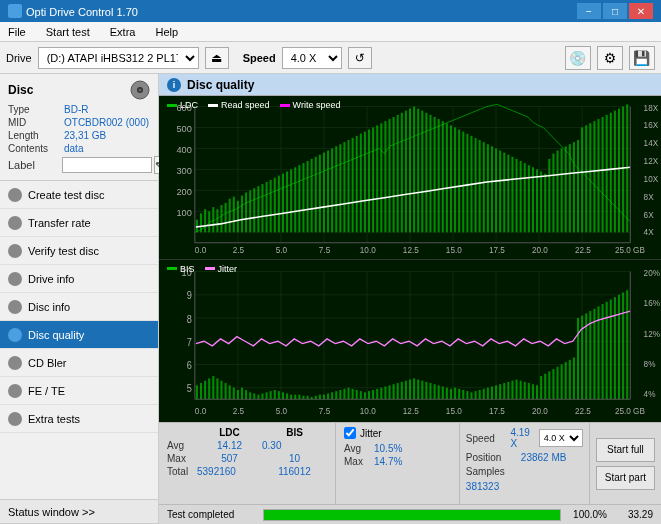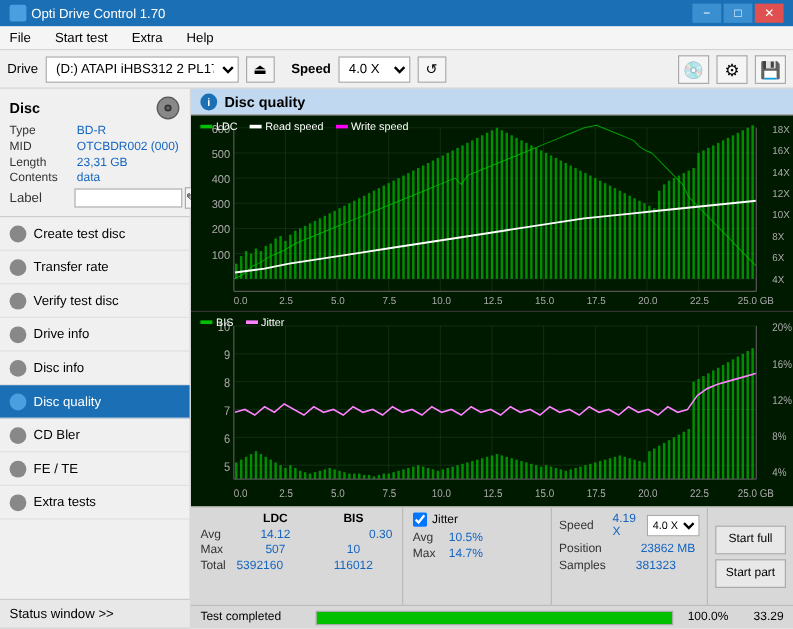--- a/index.html
+++ b/index.html
@@ -587,21 +587,21 @@
         <div style="flex:1; padding: 4px 8px; font-size:10px;">
 
           <div style="display:flex; gap:0; padding-left:30px;">
             <span style="width:65px; text-align:center; font-weight:bold;">LDC</span>
             <span style="width:65px; text-align:center; font-weight:bold;">BIS</span>
           </div>
 
           <div style="display:flex; margin-top:2px;">
             <span style="width:30px; color:#333;">Avg</span>
             <span style="width:65px; text-align:center; color:#1565c0;">14.12</span>
-            <span style="width:65px; text-align:right; color:#1565c0;">0.30</span>
+            <span style="width:65px; text-align:left; color:#1565c0;">0.30</span>
           </div>
 
           <div style="display:flex; margin-top:2px;">
             <span style="width:30px; color:#333;">Max</span>
             <span style="width:65px; text-align:center; color:#1565c0;">507</span>
             <span style="width:65px; text-align:center; color:#1565c0;">10</span>
           </div>
 
           <div style="display:flex; margin-top:2px;">
             <span style="width:30px; color:#333;">Total</span>
@@ -632,26 +632,26 @@
         <div style="width:130px; padding: 4px 6px; font-size:10px; border-left:1px solid #bbb;">
 
           <div style="display:flex; align-items:center; gap:4px; margin-bottom:3px;">
             <span style="width:48px; color:#333;">Speed</span>
             <span style="color:#1565c0;">4.19 X</span>
             <select style="height:18px; font-size:9px; border:1px solid #aaa; background:white; width:45px;">
               <option>4.0 X</option>
             </select>
           </div>
 
-          <div style="display:flex; gap:20px; margin-bottom:3px;">
+          <div style="display:flex; gap:7px; margin-bottom:3px;">
             <span style="width:48px; color:#333;">Position</span>
             <span style="color:#1565c0;">23862 MB</span>
           </div>
 
-          <div style="display:flex; gap:16px;">
+          <div style="display:flex; gap:4px;flex-direction:column;">
             <span style="width:48px; color:#333;">Samples</span>
             <span style="color:#1565c0;">381323</span>
           </div>
         </div>
 
         <div style="width:80px; padding:4px 6px; display:flex; flex-direction:column; gap:4px; justify-content:center; border-left:1px solid #bbb;">
           <button class="start-btn">Start full</button>
           <button class="start-btn">Start part</button>
         </div>
       </div>

